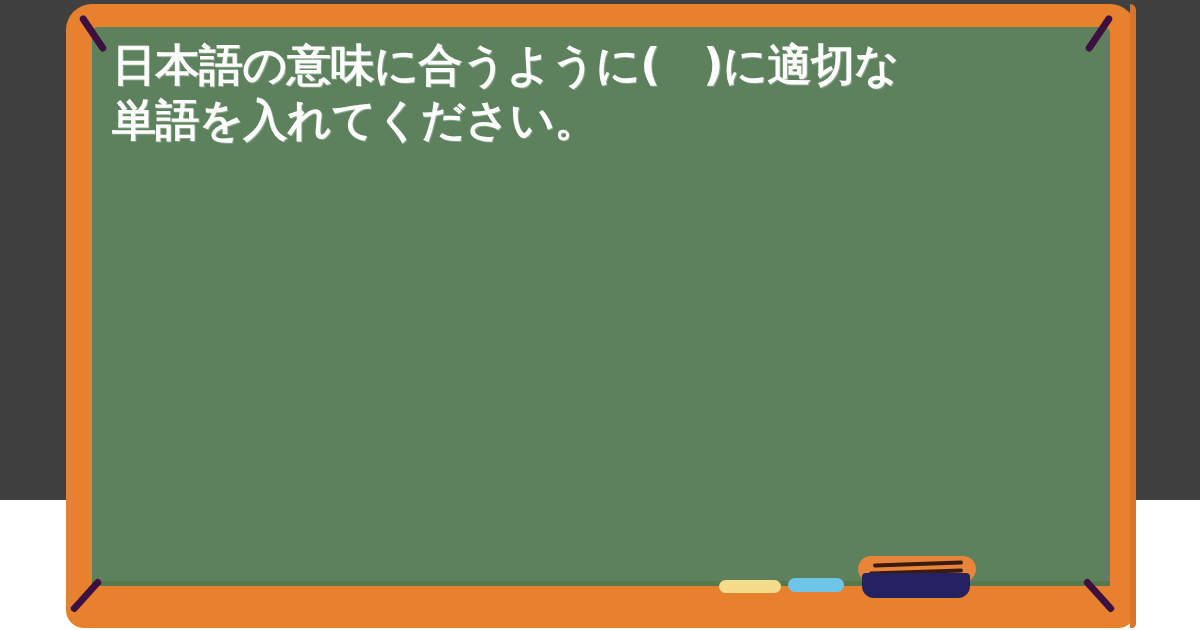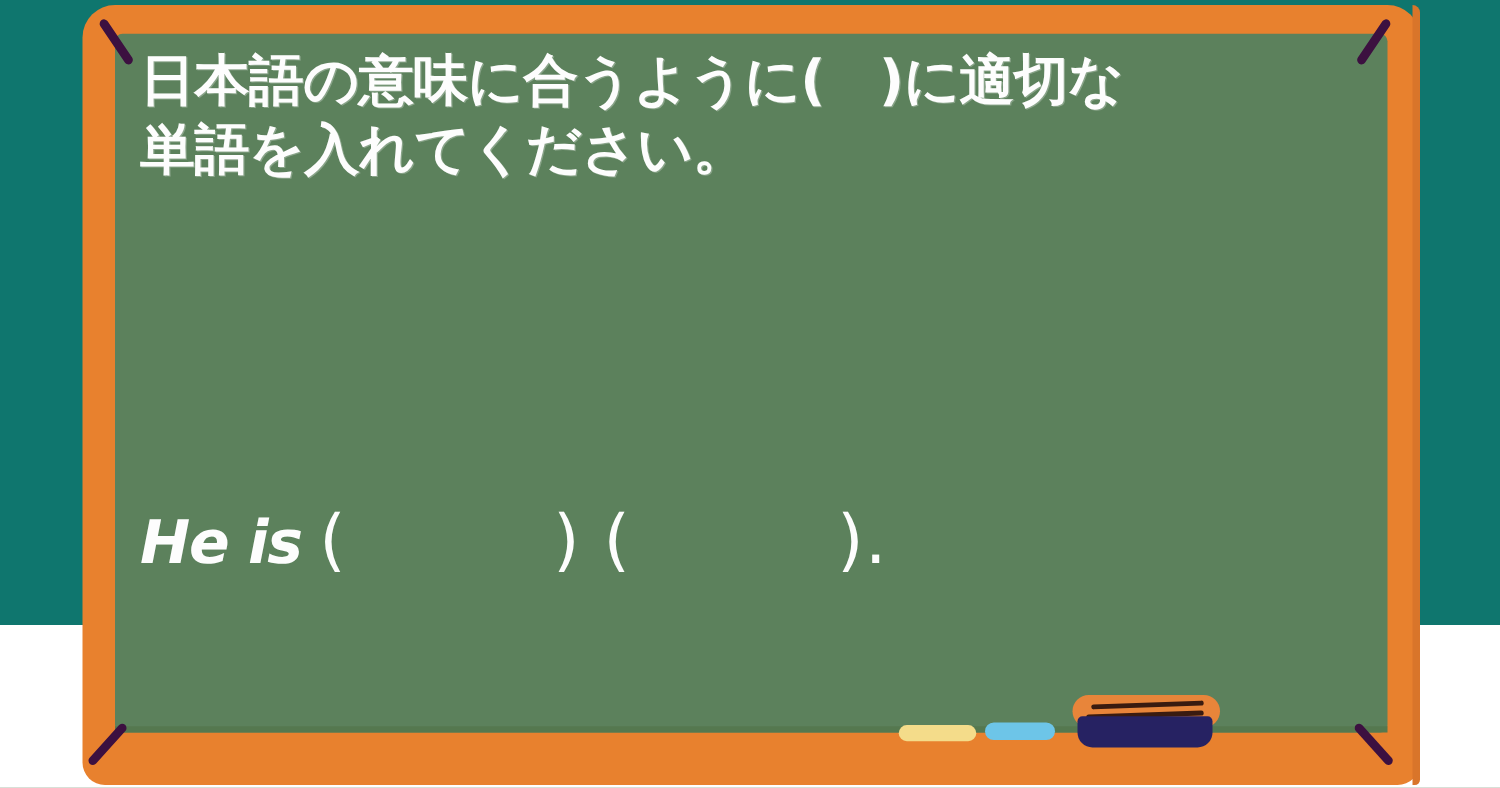--- a/index.html
+++ b/index.html
@@ -12,21 +12,21 @@
     width: 1200px;
     height: 630px;
     overflow: hidden;
     font-family: "DejaVu Sans", "Liberation Sans", sans-serif;
   }
 
   #stage {
     position: relative;
     width: 1200px;
     height: 500px;
-    background: #0f766e;
+    background: #404040;
   }
 
   
   .frame {
     position: absolute;
     left: 66px;
     top: 4px;
     width: 1070px;
     height: 624px;
     background: #e8812e;
@@ -212,24 +212,20 @@
   <div class="corner-mark corner-tr"></div>
   <div class="corner-mark corner-bl"></div>
   <div class="corner-mark corner-br"></div>
 
   <div class="board-text">
 
     <div class="line-ja prompt">日本語の意味に合うように(　)に適切な
 単語を入れてください。</div>
 
 
-    <div class="answer">
-      <span class="answer-lead">He is</span>
-      <span class="answer-blanks">(　　　) (　　　).</span>
-    </div>
 
   </div>
 
   <div class="chalk chalk-yellow"></div>
   <div class="chalk chalk-blue"></div>
 
   <div class="eraser">
     <div class="eraser-top"></div>
     <div class="eraser-stripe eraser-stripe-1"></div>
     <div class="eraser-stripe eraser-stripe-2"></div>

